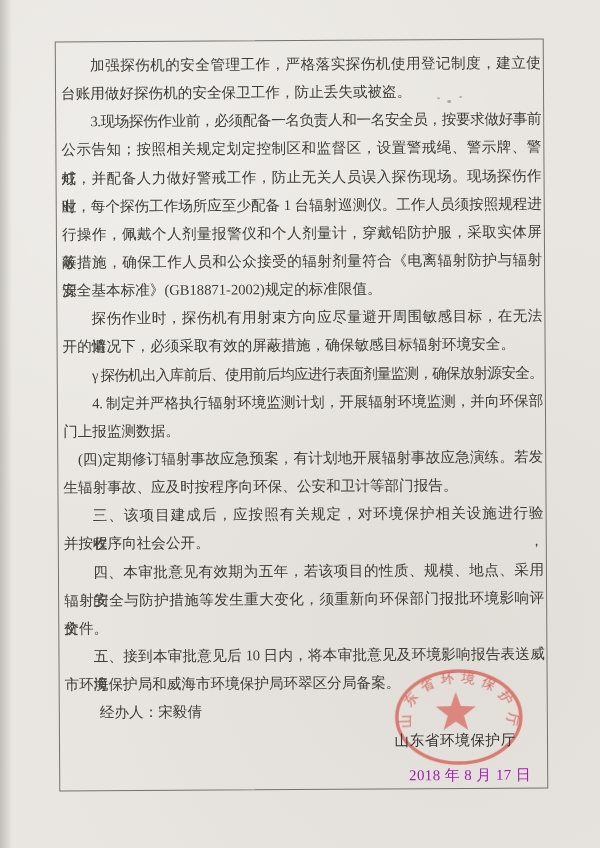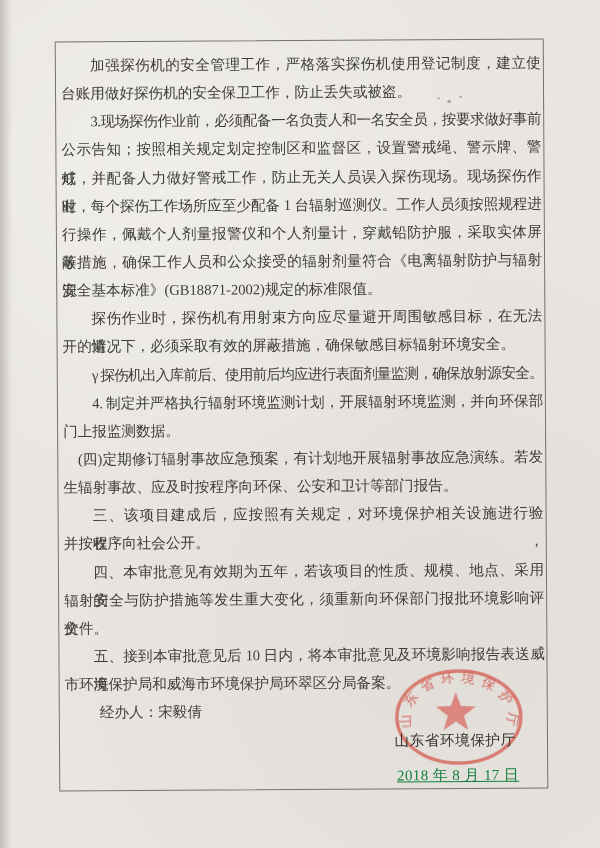--- a/index.html
+++ b/index.html
@@ -27,22 +27,22 @@
     color:#3e3c36;font-size:14.6px;line-height:28.15px;
     text-justify:inter-character;
   }
   .line{height:28.15px;white-space:normal;overflow:visible;}
   .line.just{text-align:justify;text-align-last:justify;}
   .signature{
     position:absolute;right:31px;top:691px;
     font-size:14.6px;letter-spacing:.6px;color:#34322c;
   }
   .date{
-    position:absolute;right:28px;top:726px;
-    font-size:15px;letter-spacing:.4px;color:#15803d;text-decoration:underline;
+    position:absolute;right:16px;top:726px;
+    font-size:15px;letter-spacing:.4px;color:#a21caf;
   }
   .seal{
     position:absolute;left:329px;top:621px;width:140px;height:112px;
     mix-blend-mode:multiply;opacity:.85;filter:blur(.2px);
   }
   .seal text{
     font-family:"Liberation Serif","DejaVu Serif",serif;
     font-size:13.5px;letter-spacing:6.5px;fill:#cf5347;
   }
   .speckle{position:absolute;background:#b2afa8;border-radius:50%;}

